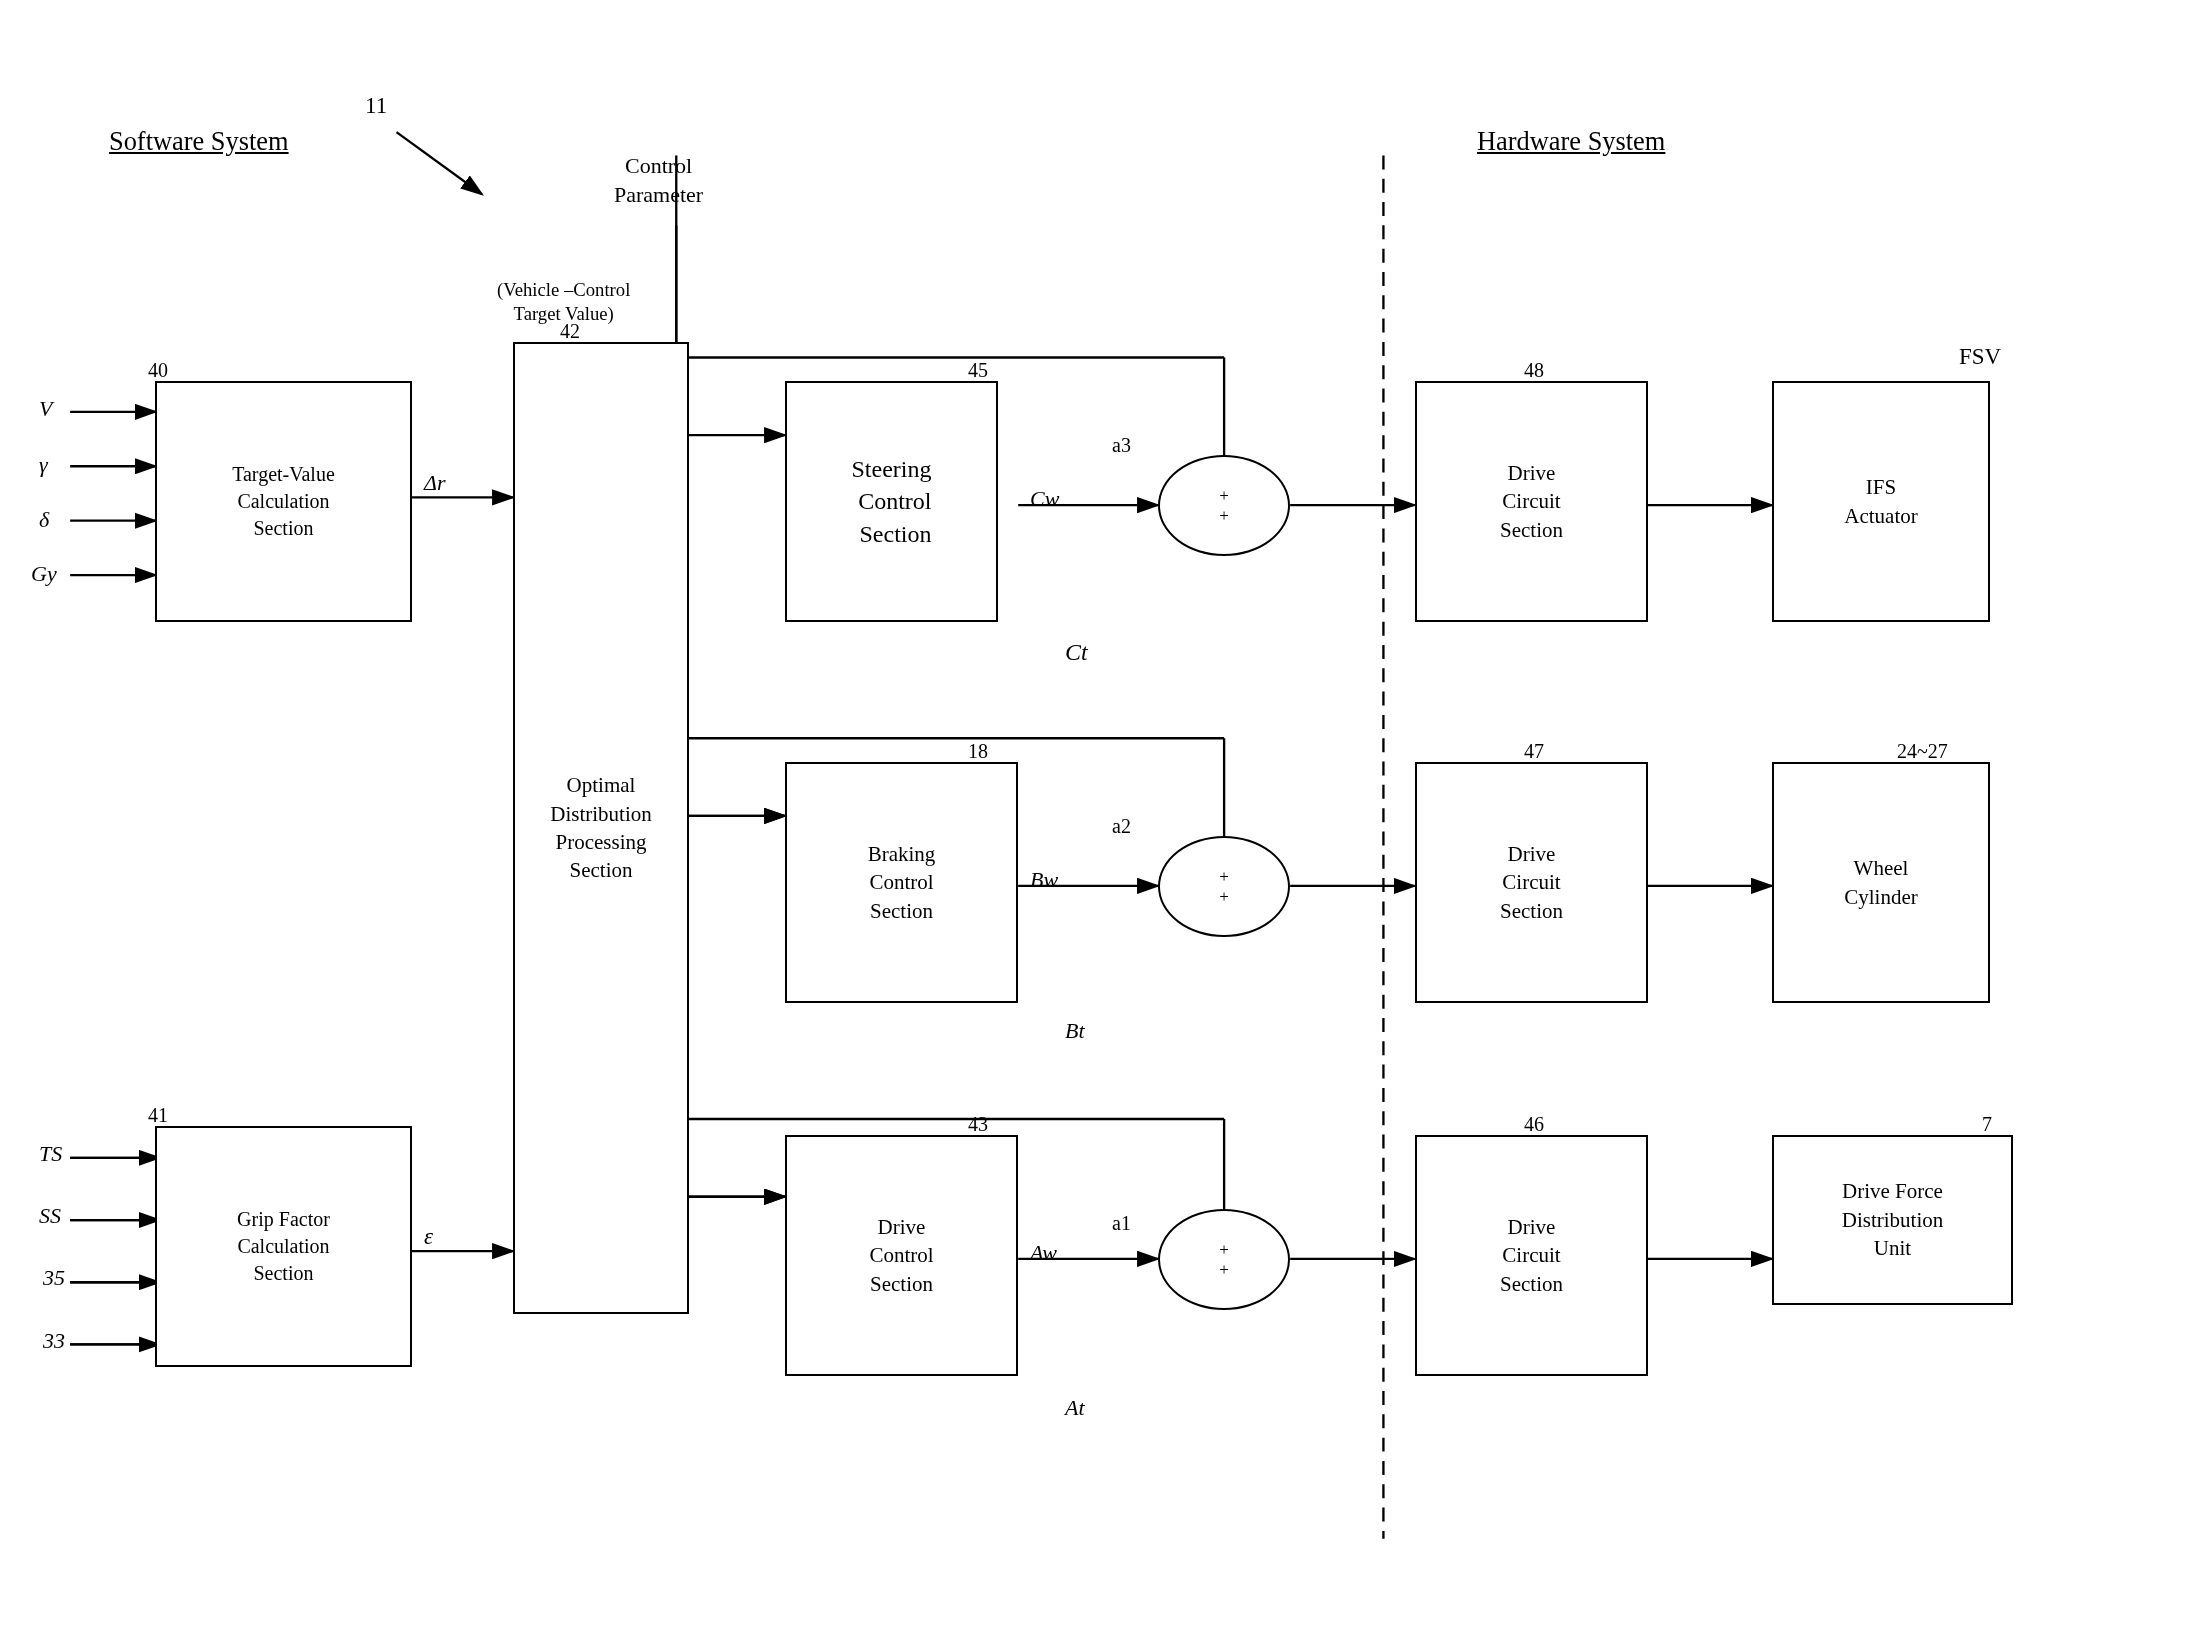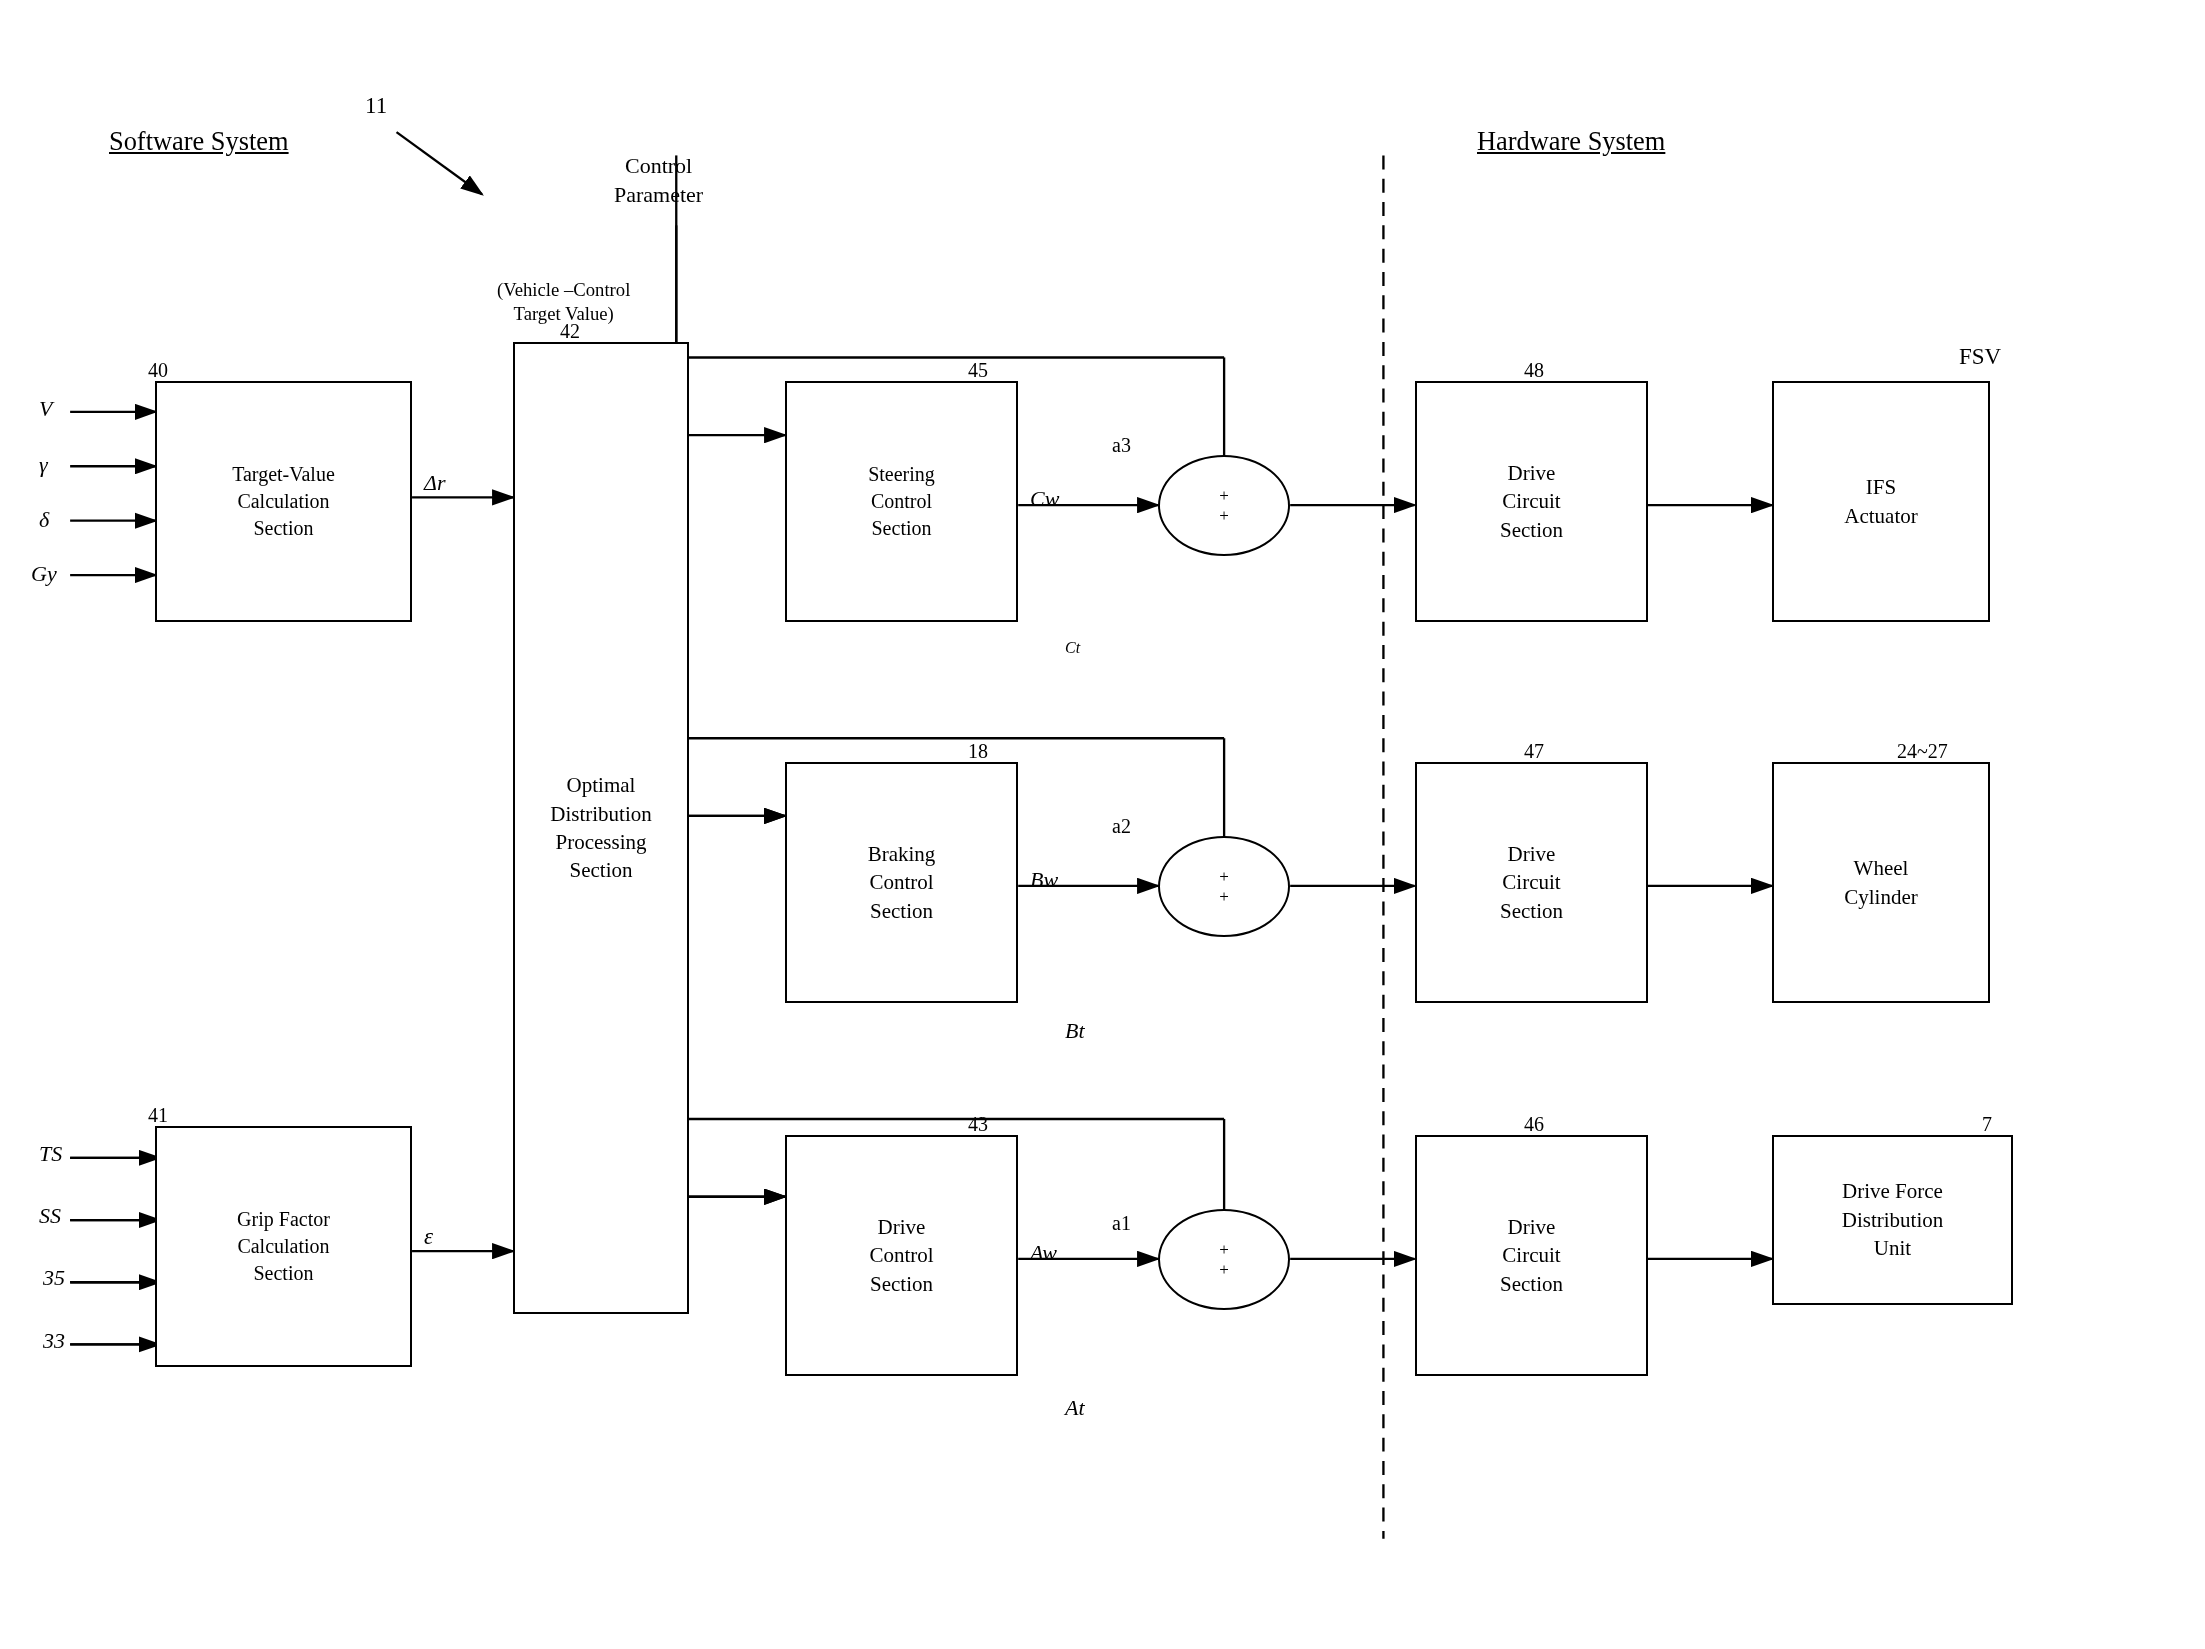--- a/index.html
+++ b/index.html
@@ -184,40 +184,40 @@
   </div>
   <div class="number-label" style="left:148px; top:1104px; font-size:20px;">41</div>
 
   <div class="arrow-label" style="left:424px; top:1224px; font-size:23px;">ε</div>
 
   <div class="box" style="left:513px; top:342px; width:176px; height:972px; font-size:21px;">
     Optimal<br>Distribution<br>Processing<br>Section
   </div>
   <div class="number-label" style="left:560px; top:320px; font-size:20px;">42</div>
 
-  <div class="box" style="left:785px; top:381px; width:233px; height:241px; font-size:20px;">
+  <div class="box" style="left:785px; top:381px; width:213px; height:241px; font-size:24px;text-align:right;">
     Steering<br>Control<br>Section
   </div>
   <div class="number-label" style="left:968px; top:359px; font-size:20px;">45</div>
 
   <div class="box" style="left:785px; top:762px; width:233px; height:241px; font-size:21px;">
     Braking<br>Control<br>Section
   </div>
   <div class="number-label" style="left:968px; top:740px; font-size:20px;">18</div>
 
   <div class="box" style="left:785px; top:1135px; width:233px; height:241px; font-size:21px;">
     Drive<br>Control<br>Section
   </div>
   <div class="number-label" style="left:968px; top:1113px; font-size:20px;">43</div>
 
   <div class="arrow-label" style="left:1030px; top:486px; font-size:22px;">Cw</div>
   <div class="arrow-label" style="left:1030px; top:867px; font-size:22px;">Bw</div>
   <div class="arrow-label" style="left:1030px; top:1240px; font-size:22px;">Aw</div>
 
-  <div class="arrow-label" style="left:1065px; top:639px; font-size:16px;">Ct</div>
+  <div class="arrow-label" style="left:1065px; top:639px; font-size:24px;">Ct</div>
   <div class="arrow-label" style="left:1065px; top:1018px; font-size:22px;">Bt</div>
   <div class="arrow-label" style="left:1065px; top:1395px; font-size:22px;">At</div>
 
   <div class="circle" style="left:1158px; top:455px; width:132px; height:101px; border-radius:50%;">
     <div>
       <div style="font-size:17px; font-weight:normal;">+</div>
       <div style="font-size:17px; font-weight:normal;">+</div>
     </div>
   </div>
   <div class="number-label" style="left:1112px; top:434px; font-size:20px;">a3</div>

